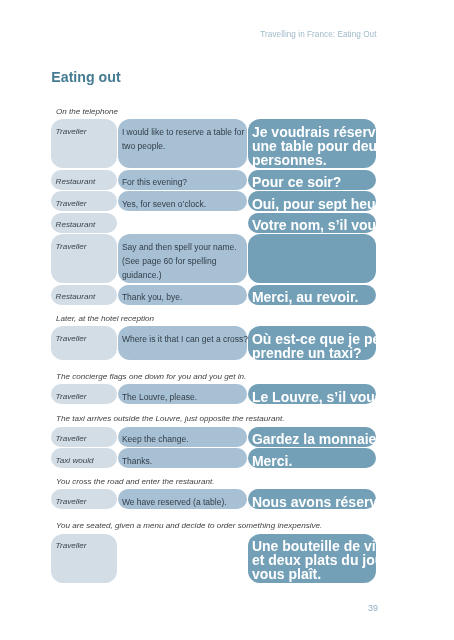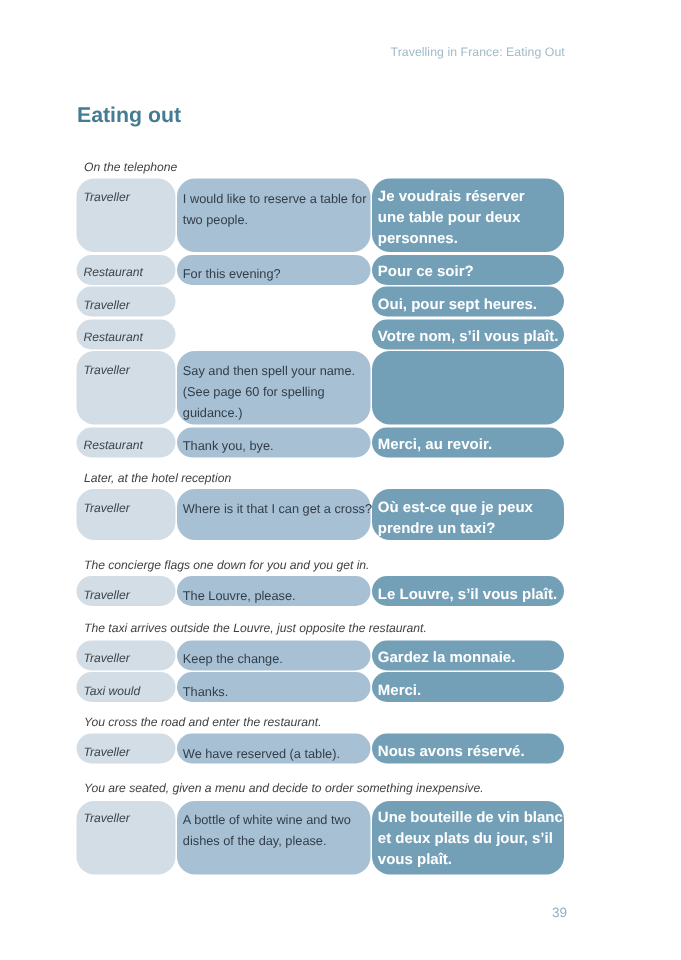--- a/index.html
+++ b/index.html
@@ -22,21 +22,21 @@
   .caption{position:absolute;left:5px;top:0;font-size:8.1px;font-style:italic;color:#424242;
            line-height:11px;white-space:nowrap;}
   .tbl{position:absolute;left:0;top:13.5px;width:325px;}
   .row{position:relative;margin-bottom:1.5px;height:20px;}
   .row.l2{height:34px;}
   .row.l3{height:49px;}
   .cell{position:absolute;top:0;bottom:0;padding:5.7px 4px 0 3.6px;
         font-size:8.5px;line-height:14px;box-sizing:border-box;white-space:pre;border-radius:12px;}
   .c1{left:0;width:65.6px;background:#d3dde6;font-style:italic;color:#3c444c;padding-left:4.6px;font-size:8.1px;}
   .c2{left:67.3px;width:128.6px;background:#a7c0d4;color:#313d48;}
-  .c3{left:197.3px;width:127.7px;background:#73a0b7;color:#ffffff;font-weight:bold;font-size:10px;}
+  .c3{left:197.3px;width:127.7px;background:#73a0b7;color:#ffffff;font-weight:bold;font-size:14px;}
 </style>
 </head>
 <body>
 
 <div class="page">
 
   <div class="running-head">Travelling in France: Eating Out</div>
 
   <h1 class="page-title">Eating out</h1>
 
@@ -52,20 +52,21 @@
 une table pour deux
 personnes.</div>
           </div>
           <div class="row">
             <div class="cell c1">Restaurant</div>
             <div class="cell c2">For this evening?</div>
             <div class="cell c3">Pour ce soir?</div>
           </div>
           <div class="row">
             <div class="cell c1">Traveller</div>
+            <div class="cell c2">Yes, for seven o’clock.</div>
             <div class="cell c3">Oui, pour sept heures.</div>
           </div>
           <div class="row">
             <div class="cell c1">Restaurant</div>
             <div class="cell c3">Votre nom, s’il vous plaît.</div>
           </div>
           <div class="row l3">
             <div class="cell c1">Traveller</div>
             <div class="cell c2">Say and then spell your name.
 (See page 60 for spelling
@@ -123,22 +124,20 @@
             <div class="cell c2">We have reserved (a table).</div>
             <div class="cell c3">Nous avons réservé.</div>
           </div>
         </div>
       </div>
       <div class="block" style="top: 520.3px;">
         <div class="caption">You are seated, given a menu and decide to order something inexpensive.</div>
         <div class="tbl">
           <div class="row l3">
             <div class="cell c1">Traveller</div>
-            <div class="cell c2">A bottle of white wine and two
-dishes of the day, please.</div>
             <div class="cell c3">Une bouteille de vin blanc
 et deux plats du jour, s’il
 vous plaît.</div>
           </div>
         </div>
       </div>
     </div>
 
   <div class="folio">39</div>
 

